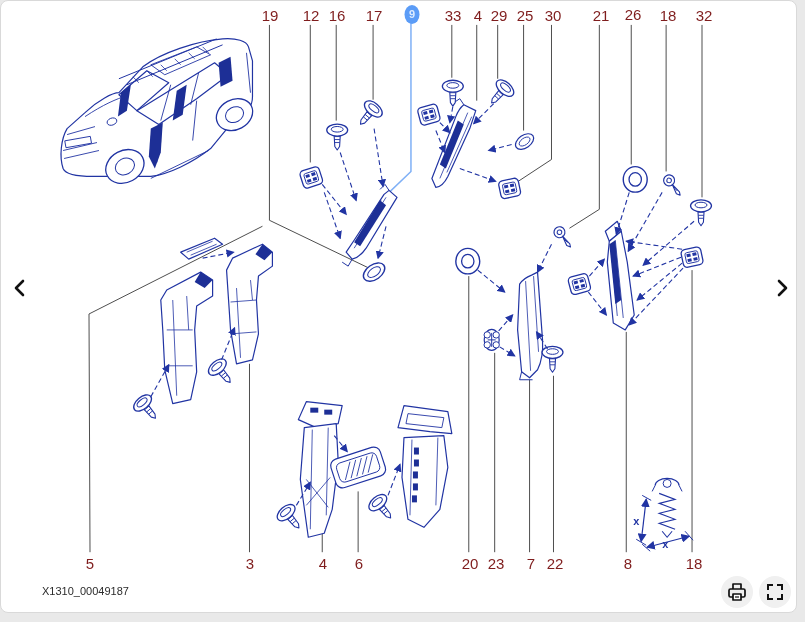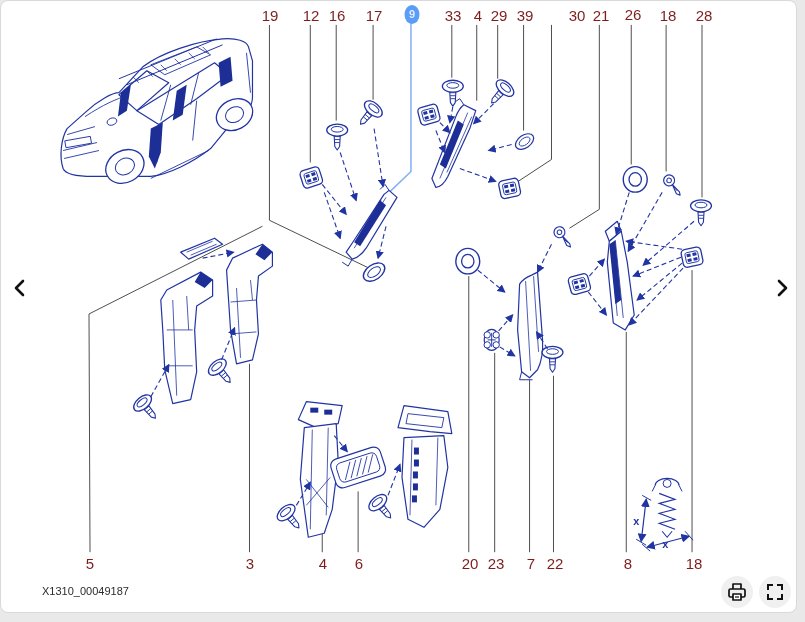--- a/index.html
+++ b/index.html
@@ -253,26 +253,26 @@
   </svg>
 
   <span class="co" style="left:269px;top:7px">19</span>
   <span class="co" style="left:310px;top:7px">12</span>
   <span class="co" style="left:336px;top:7px">16</span>
   <span class="co" style="left:373px;top:7px">17</span>
   <span class="co sel" style="left:411px;top:4px">9</span>
   <span class="co" style="left:452px;top:7px">33</span>
   <span class="co" style="left:477px;top:7px">4</span>
   <span class="co" style="left:498px;top:7px">29</span>
-  <span class="co" style="left:524px;top:7px">39</span>
-  <span class="co" style="left:576px;top:7px">30</span>
+  <span class="co" style="left:524px;top:7px">25</span>
+  <span class="co" style="left:552px;top:7px">30</span>
   <span class="co" style="left:600px;top:7px">21</span>
   <span class="co" style="left:632px;top:6px">26</span>
   <span class="co" style="left:667px;top:7px">18</span>
-  <span class="co" style="left:703px;top:7px">28</span>
+  <span class="co" style="left:703px;top:7px">32</span>
 
   <span class="co" style="left:89px;top:555px">5</span>
   <span class="co" style="left:249px;top:555px">3</span>
   <span class="co" style="left:322px;top:555px">4</span>
   <span class="co" style="left:358px;top:555px">6</span>
   <span class="co" style="left:469px;top:555px">20</span>
   <span class="co" style="left:495px;top:555px">23</span>
   <span class="co" style="left:530px;top:555px">7</span>
   <span class="co" style="left:554px;top:555px">22</span>
   <span class="co" style="left:627px;top:555px">8</span>

